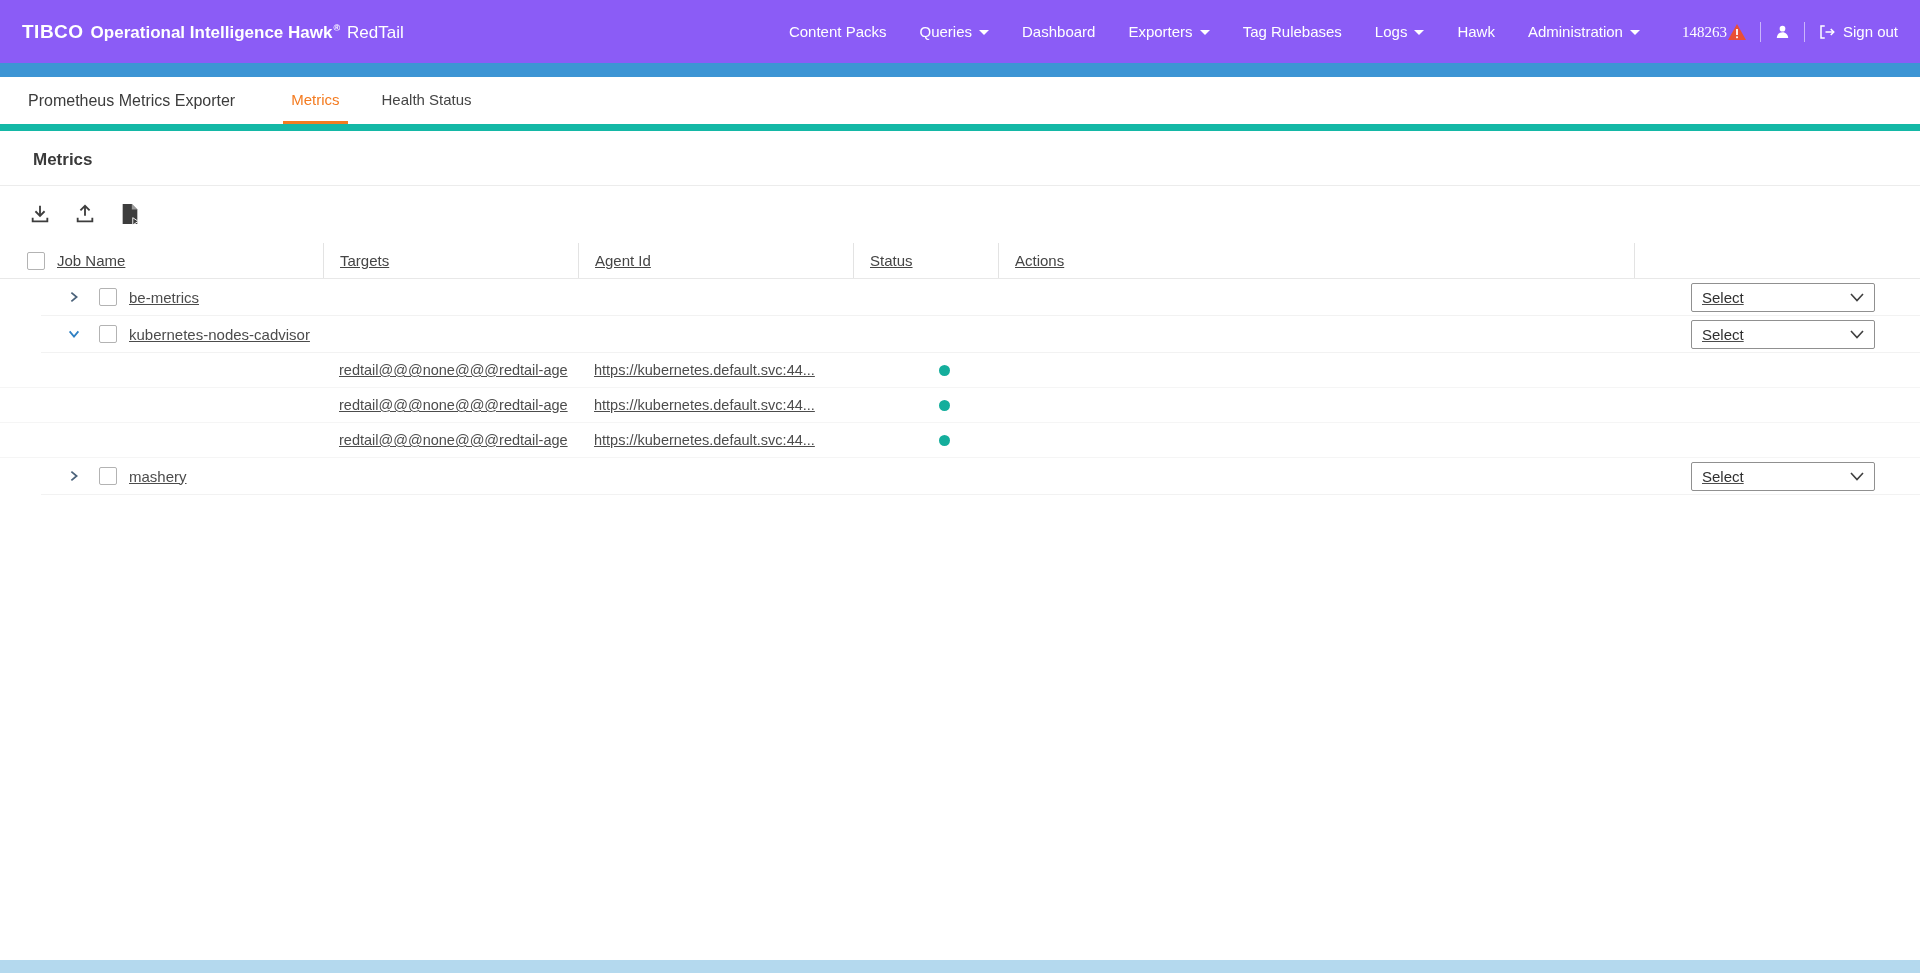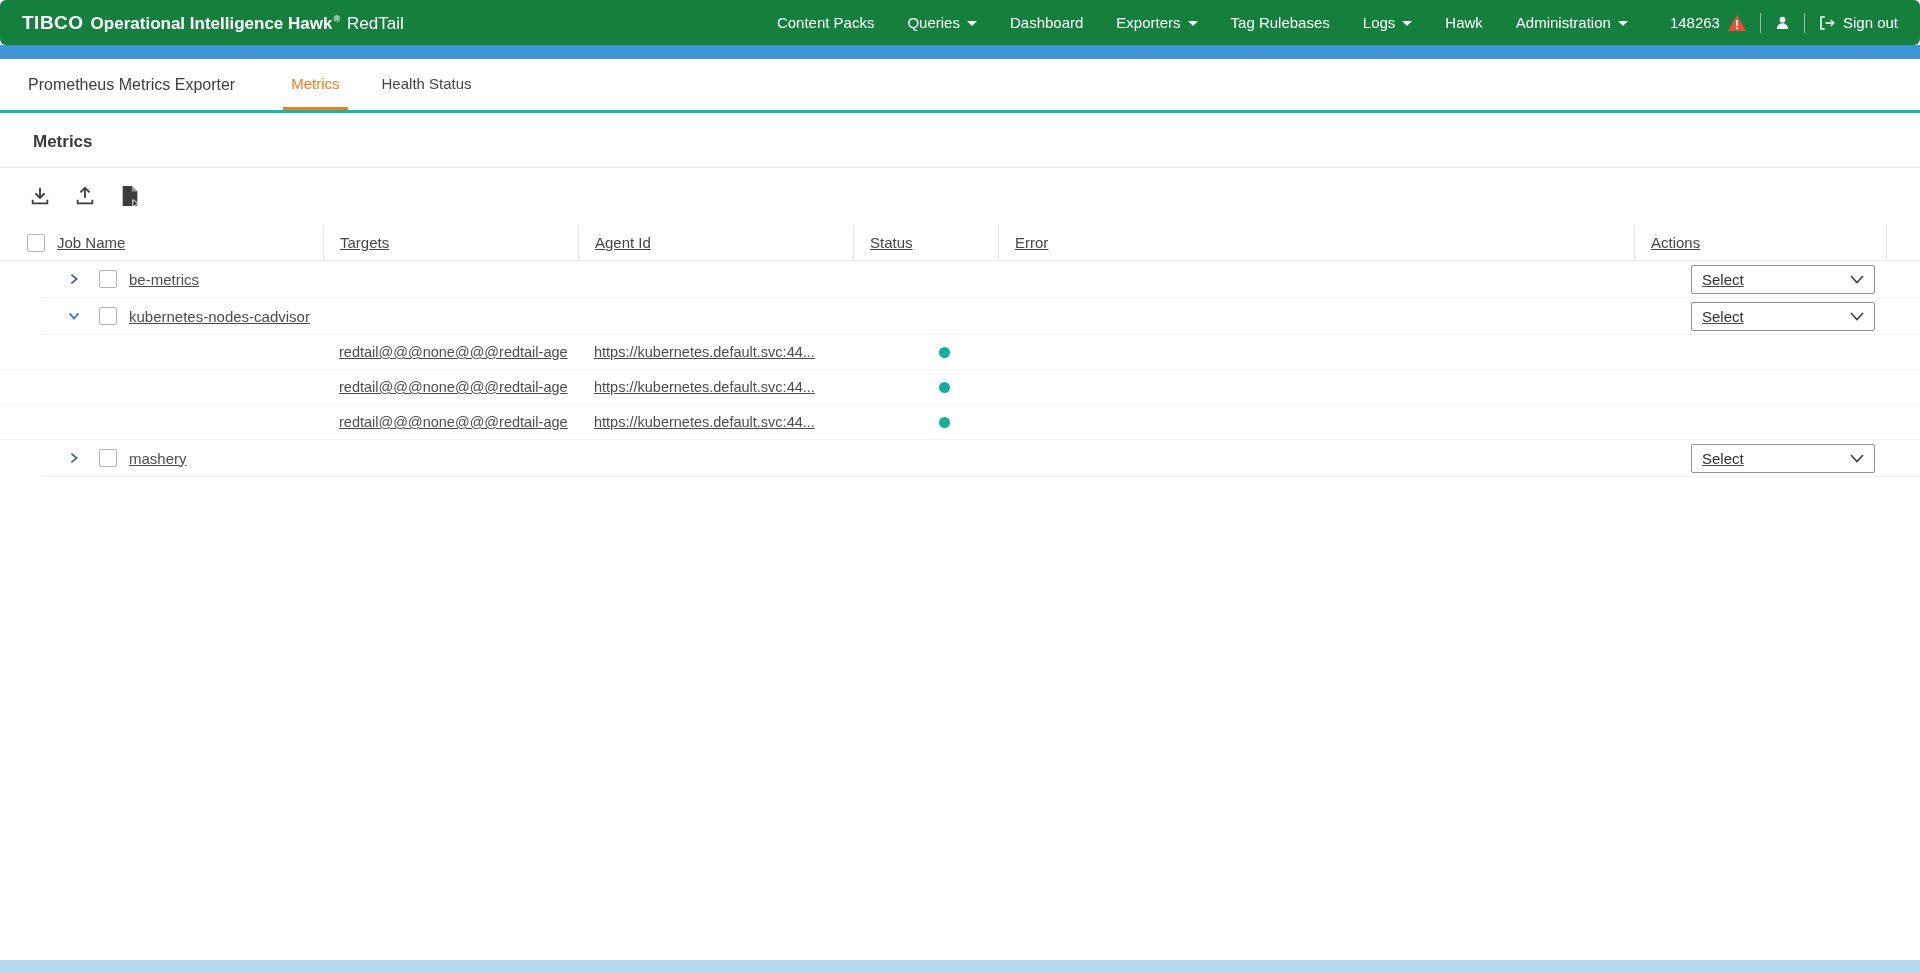--- a/index.html
+++ b/index.html
@@ -1,36 +1,36 @@
 <!DOCTYPE html>
 <html><head>
 <meta charset="utf-8">
 <style>
   *{box-sizing:border-box;margin:0;padding:0;}
   html,body{width:1920px;height:973px;overflow:hidden;}
   body{font-family:"Liberation Sans",sans-serif;background:#ffffff;position:relative;}
 
   
-  .topbar{height:45px;background:#15803d;display:flex;align-items:center;padding:0 22px;color:#fff;border-radius:6px;}
+  .topbar{height:63px;background:#8b5cf6;display:flex;align-items:center;padding:0 22px;color:#fff;}
   .brand{display:flex;align-items:baseline;gap:7px;cursor:pointer;white-space:nowrap;}
   .brand .logo{font-weight:700;font-size:19px;letter-spacing:.5px;}
   .brand .product{font-size:17px;font-weight:700;}
   .brand sup{font-size:9px;margin-left:1px;}
   .brand .suffix{font-size:17px;font-weight:400;}
   .nav{display:flex;align-items:center;gap:33px;margin-left:auto;font-size:15px;}
   .nav-item{display:flex;align-items:center;gap:7px;color:#fff;cursor:pointer;white-space:nowrap;}
   .caret{width:0;height:0;border-left:5px solid transparent;border-right:5px solid transparent;border-top:5px solid #fff;margin-top:2px;}
   .right{display:flex;align-items:center;gap:13px;margin-left:42px;font-size:15px;}
   .vdiv{width:1px;height:20px;background:rgba(255,255,255,.55);}
-  .alert-group{display:flex;align-items:flex-start;gap:7px;cursor:pointer;}
+  .alert-group{display:flex;align-items:flex-end;cursor:pointer;font-family:Liberation Serif, serif;}
   .icon-btn-top{display:flex;align-items:center;gap:7px;cursor:pointer;text-align:right;}
 
   
   .substrip{height:14px;background:#3d95d4;}
-  .tabbar{height:54px;background:#fff;display:flex;align-items:stretch;border-bottom:3px solid #14b8a6;padding-left:28px;}
+  .tabbar{height:54px;background:#fff;display:flex;align-items:stretch;border-bottom:7px solid #14b8a6;padding-left:28px;}
   .exporter-title{align-self:center;font-size:16px;color:#3c3c3c;margin-right:48px;white-space:nowrap;}
   .tab{display:flex;align-items:center;padding:0 8px;margin-right:26px;font-size:15px;color:#454545;border-bottom:3px solid transparent;cursor:pointer;}
   .tab.active{color:#f47b20;border-bottom-color:#f47b20;}
 
   
   .panel-title{padding:19px 33px 15px;font-size:17px;font-weight:700;color:#3a3a3a;border-bottom:1px solid #ececec;}
   .toolbar{display:flex;gap:13px;padding:13px 0 10px 24px;}
   .tool-btn{width:32px;height:30px;display:flex;align-items:center;justify-content:center;cursor:pointer;border-radius:3px;}
 
   
@@ -170,23 +170,20 @@
       <div class="hcell">
           <span>Targets</span>
         </div>
       <div class="hcell">
           <span>Agent Id</span>
         </div>
       <div class="hcell">
           <span>Status</span>
         </div>
       <div class="hcell">
-          <span>Error</span>
-        </div>
-      <div class="hcell">
           <span>Actions</span>
         </div>
       <div class="hcell hend"></div>
     </div>
 
     <div class="trow row">
       <div class="bcell c1">
         <span class="expander">
           <svg width="14" height="14" viewBox="0 0 16 16" fill="none" stroke="#4a627a" stroke-width="2">
               <polyline points="5,3 11,8 5,13"></polyline>

